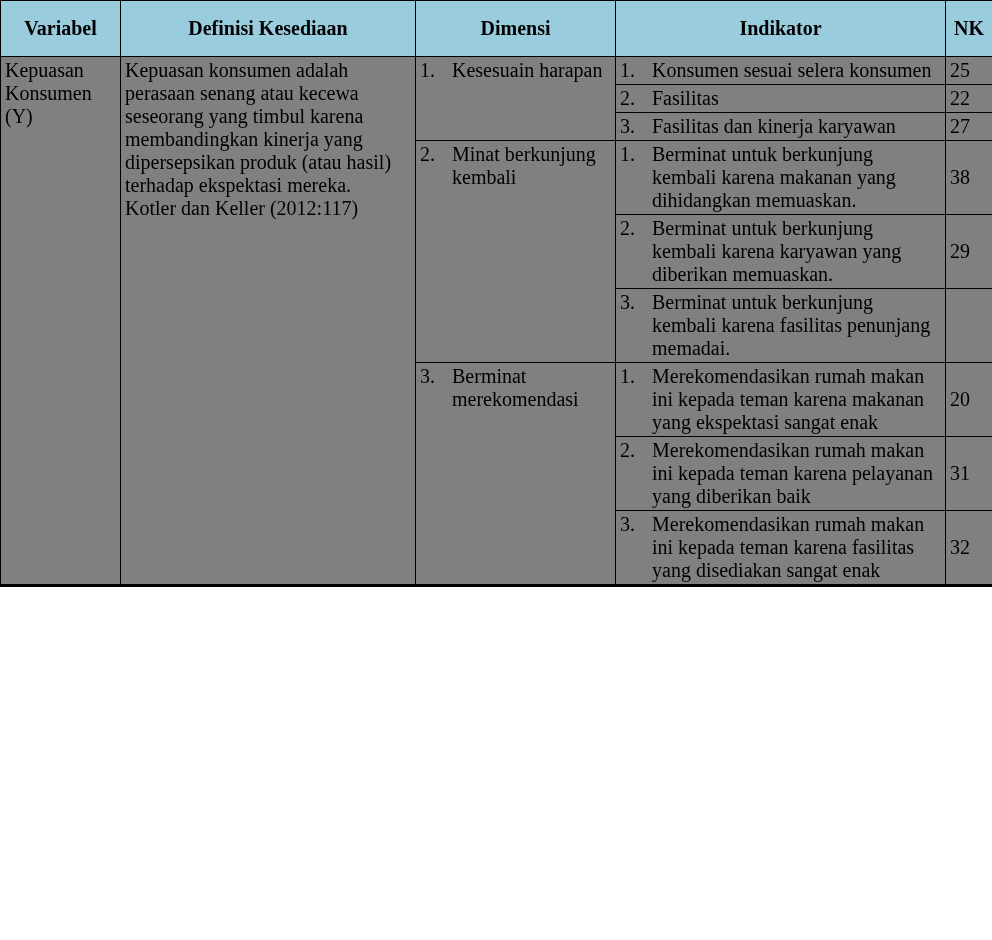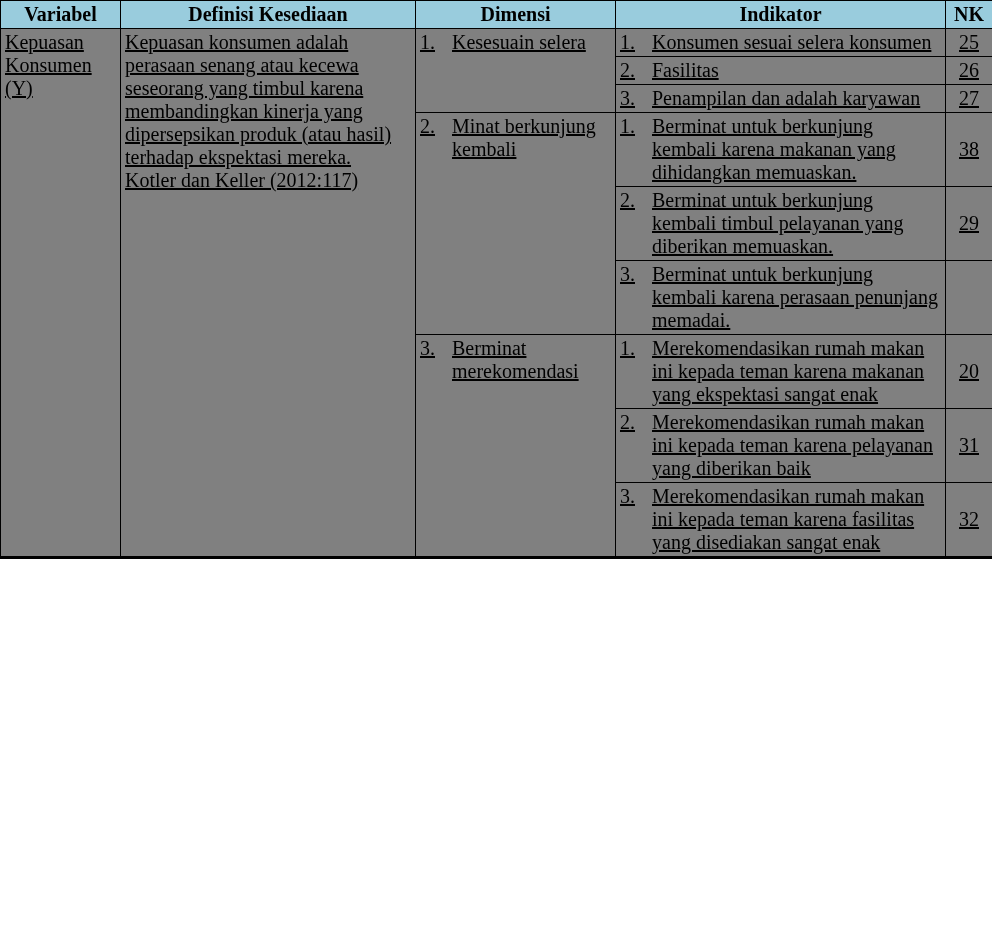--- a/index.html
+++ b/index.html
@@ -17,28 +17,26 @@
   }
   th, td {
     border: 1px solid #000;
     vertical-align: top;
     padding: 2px 4px;
   }
   th {
     background: #99ccdd;
     font-weight: bold;
     text-align: center;
-    padding: 2px 4px;
+    padding: 16px 4px;
   }
   td.body-cell, td.nk-cell {
     background: #808080;
-    text-decoration: underline;
   }
   td.nk-cell {
-    text-align: center;
     vertical-align: middle;
   }
   .num-item {
     display: flex;
   }
   .num-item .num {
     flex: 0 0 22px;
   }
   .num-item .txt {
     flex: 1;
@@ -83,47 +81,47 @@
       <td class="body-cell" rowspan="9">
         <span>Kepuasan Konsumen (Y)</span>
       </td>
       <td class="body-cell" rowspan="9">
         <span style="white-space:pre-line;">Kepuasan konsumen adalah perasaan senang atau kecewa seseorang yang timbul karena membandingkan kinerja yang dipersepsikan produk (atau hasil) terhadap ekspektasi mereka.
 Kotler dan Keller (2012:117)</span>
       </td>
       <td class="body-cell" rowspan="3">
         <div class="num-item">
           <span class="num">1.</span>
-          <span class="txt">Kesesuain selera</span>
+          <span class="txt">Kesesuain harapan</span>
         </div>
       </td>
       <td class="body-cell">
         <div class="num-item">
           <span class="num">1.</span>
           <span class="txt">Konsumen sesuai selera konsumen</span>
         </div>
       </td>
       <td class="body-cell nk-cell">25</td>
     </tr>
 
     <tr>
       <td class="body-cell">
         <div class="num-item">
           <span class="num">2.</span>
           <span class="txt">Fasilitas</span>
         </div>
       </td>
-      <td class="body-cell nk-cell">26</td>
-    </tr>
-
-    <tr>
-      <td class="body-cell">
-        <div class="num-item">
-          <span class="num">3.</span>
-          <span class="txt">Penampilan dan adalah karyawan</span>
+      <td class="body-cell nk-cell">22</td>
+    </tr>
+
+    <tr>
+      <td class="body-cell">
+        <div class="num-item">
+          <span class="num">3.</span>
+          <span class="txt">Fasilitas dan kinerja karyawan</span>
         </div>
       </td>
       <td class="body-cell nk-cell">27</td>
     </tr>
 
     <tr>
       <td class="body-cell" rowspan="3">
         <div class="num-item">
           <span class="num">2.</span>
           <span class="txt">Minat berkunjung kembali</span>
@@ -135,31 +133,31 @@
           <span class="txt">Berminat untuk berkunjung kembali karena makanan yang dihidangkan memuaskan.</span>
         </div>
       </td>
       <td class="body-cell nk-cell">38</td>
     </tr>
 
     <tr>
       <td class="body-cell">
         <div class="num-item">
           <span class="num">2.</span>
-          <span class="txt">Berminat untuk berkunjung kembali timbul pelayanan yang diberikan memuaskan.</span>
+          <span class="txt">Berminat untuk berkunjung kembali karena karyawan yang diberikan memuaskan.</span>
         </div>
       </td>
       <td class="body-cell nk-cell">29</td>
     </tr>
 
     <tr>
       <td class="body-cell">
         <div class="num-item">
           <span class="num">3.</span>
-          <span class="txt">Berminat untuk berkunjung kembali karena perasaan penunjang memadai.</span>
+          <span class="txt">Berminat untuk berkunjung kembali karena fasilitas penunjang memadai.</span>
         </div>
       </td>
       <td class="body-cell nk-cell"></td>
     </tr>
 
     <tr>
       <td class="body-cell" rowspan="3">
         <div class="num-item">
           <span class="num">3.</span>
           <span class="txt">Berminat merekomendasi</span>

